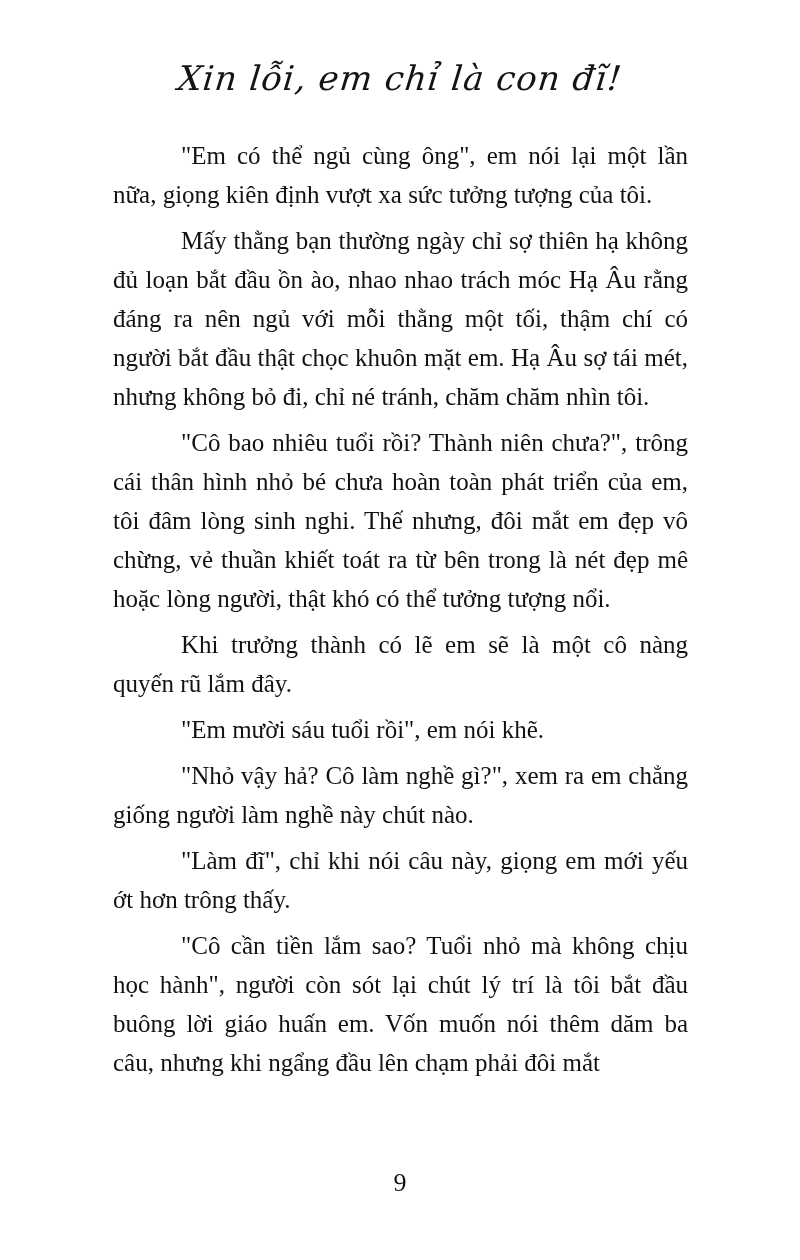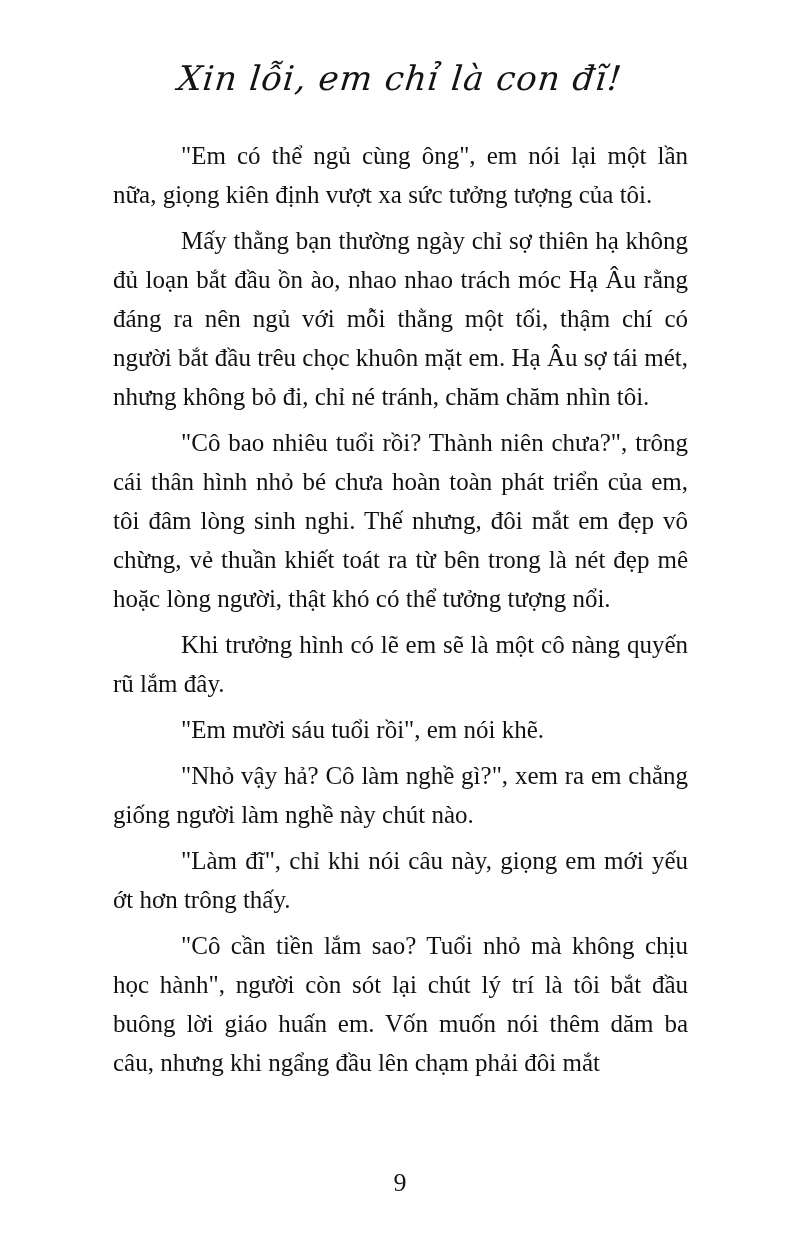--- a/index.html
+++ b/index.html
@@ -60,23 +60,23 @@
 </style>
 </head>
 <body>
 
 <div class="page">
 
   <div class="page-title">Xin lỗi, em chỉ là con đĩ!</div>
 
   <div class="body-text">
     <p>"Em có thể ngủ cùng ông", em nói lại một lần nữa, giọng kiên định vượt xa sức tưởng tượng của tôi.</p>
-    <p>Mấy thằng bạn thường ngày chỉ sợ thiên hạ không đủ loạn bắt đầu ồn ào, nhao nhao trách móc Hạ Âu rằng đáng ra nên ngủ với mỗi thằng một tối, thậm chí có người bắt đầu trêu chọc khuôn mặt em. Hạ Âu sợ tái mét, nhưng không bỏ đi, chỉ né tránh, chăm chăm nhìn tôi.</p>
+    <p>Mấy thằng bạn thường ngày chỉ sợ thiên hạ không đủ loạn bắt đầu ồn ào, nhao nhao trách móc Hạ Âu rằng đáng ra nên ngủ với mỗi thằng một tối, thậm chí có người bắt đầu thật chọc khuôn mặt em. Hạ Âu sợ tái mét, nhưng không bỏ đi, chỉ né tránh, chăm chăm nhìn tôi.</p>
     <p>"Cô bao nhiêu tuổi rồi? Thành niên chưa?", trông cái thân hình nhỏ bé chưa hoàn toàn phát triển của em, tôi đâm lòng sinh nghi. Thế nhưng, đôi mắt em đẹp vô chừng, vẻ thuần khiết toát ra từ bên trong là nét đẹp mê hoặc lòng người, thật khó có thể tưởng tượng nổi.</p>
-    <p>Khi trưởng hình có lẽ em sẽ là một cô nàng quyến rũ lắm đây.</p>
+    <p>Khi trưởng thành có lẽ em sẽ là một cô nàng quyến rũ lắm đây.</p>
     <p>"Em mười sáu tuổi rồi", em nói khẽ.</p>
     <p>"Nhỏ vậy hả? Cô làm nghề gì?", xem ra em chẳng giống người làm nghề này chút nào.</p>
     <p>"Làm đĩ", chỉ khi nói câu này, giọng em mới yếu ớt hơn trông thấy.</p>
     <p>"Cô cần tiền lắm sao? Tuổi nhỏ mà không chịu học hành", người còn sót lại chút lý trí là tôi bắt đầu buông lời giáo huấn em. Vốn muốn nói thêm dăm ba câu, nhưng khi ngẩng đầu lên chạm phải đôi mắt</p>
   </div>
 
   <div class="page-number">9</div>
 
 </div>
 

